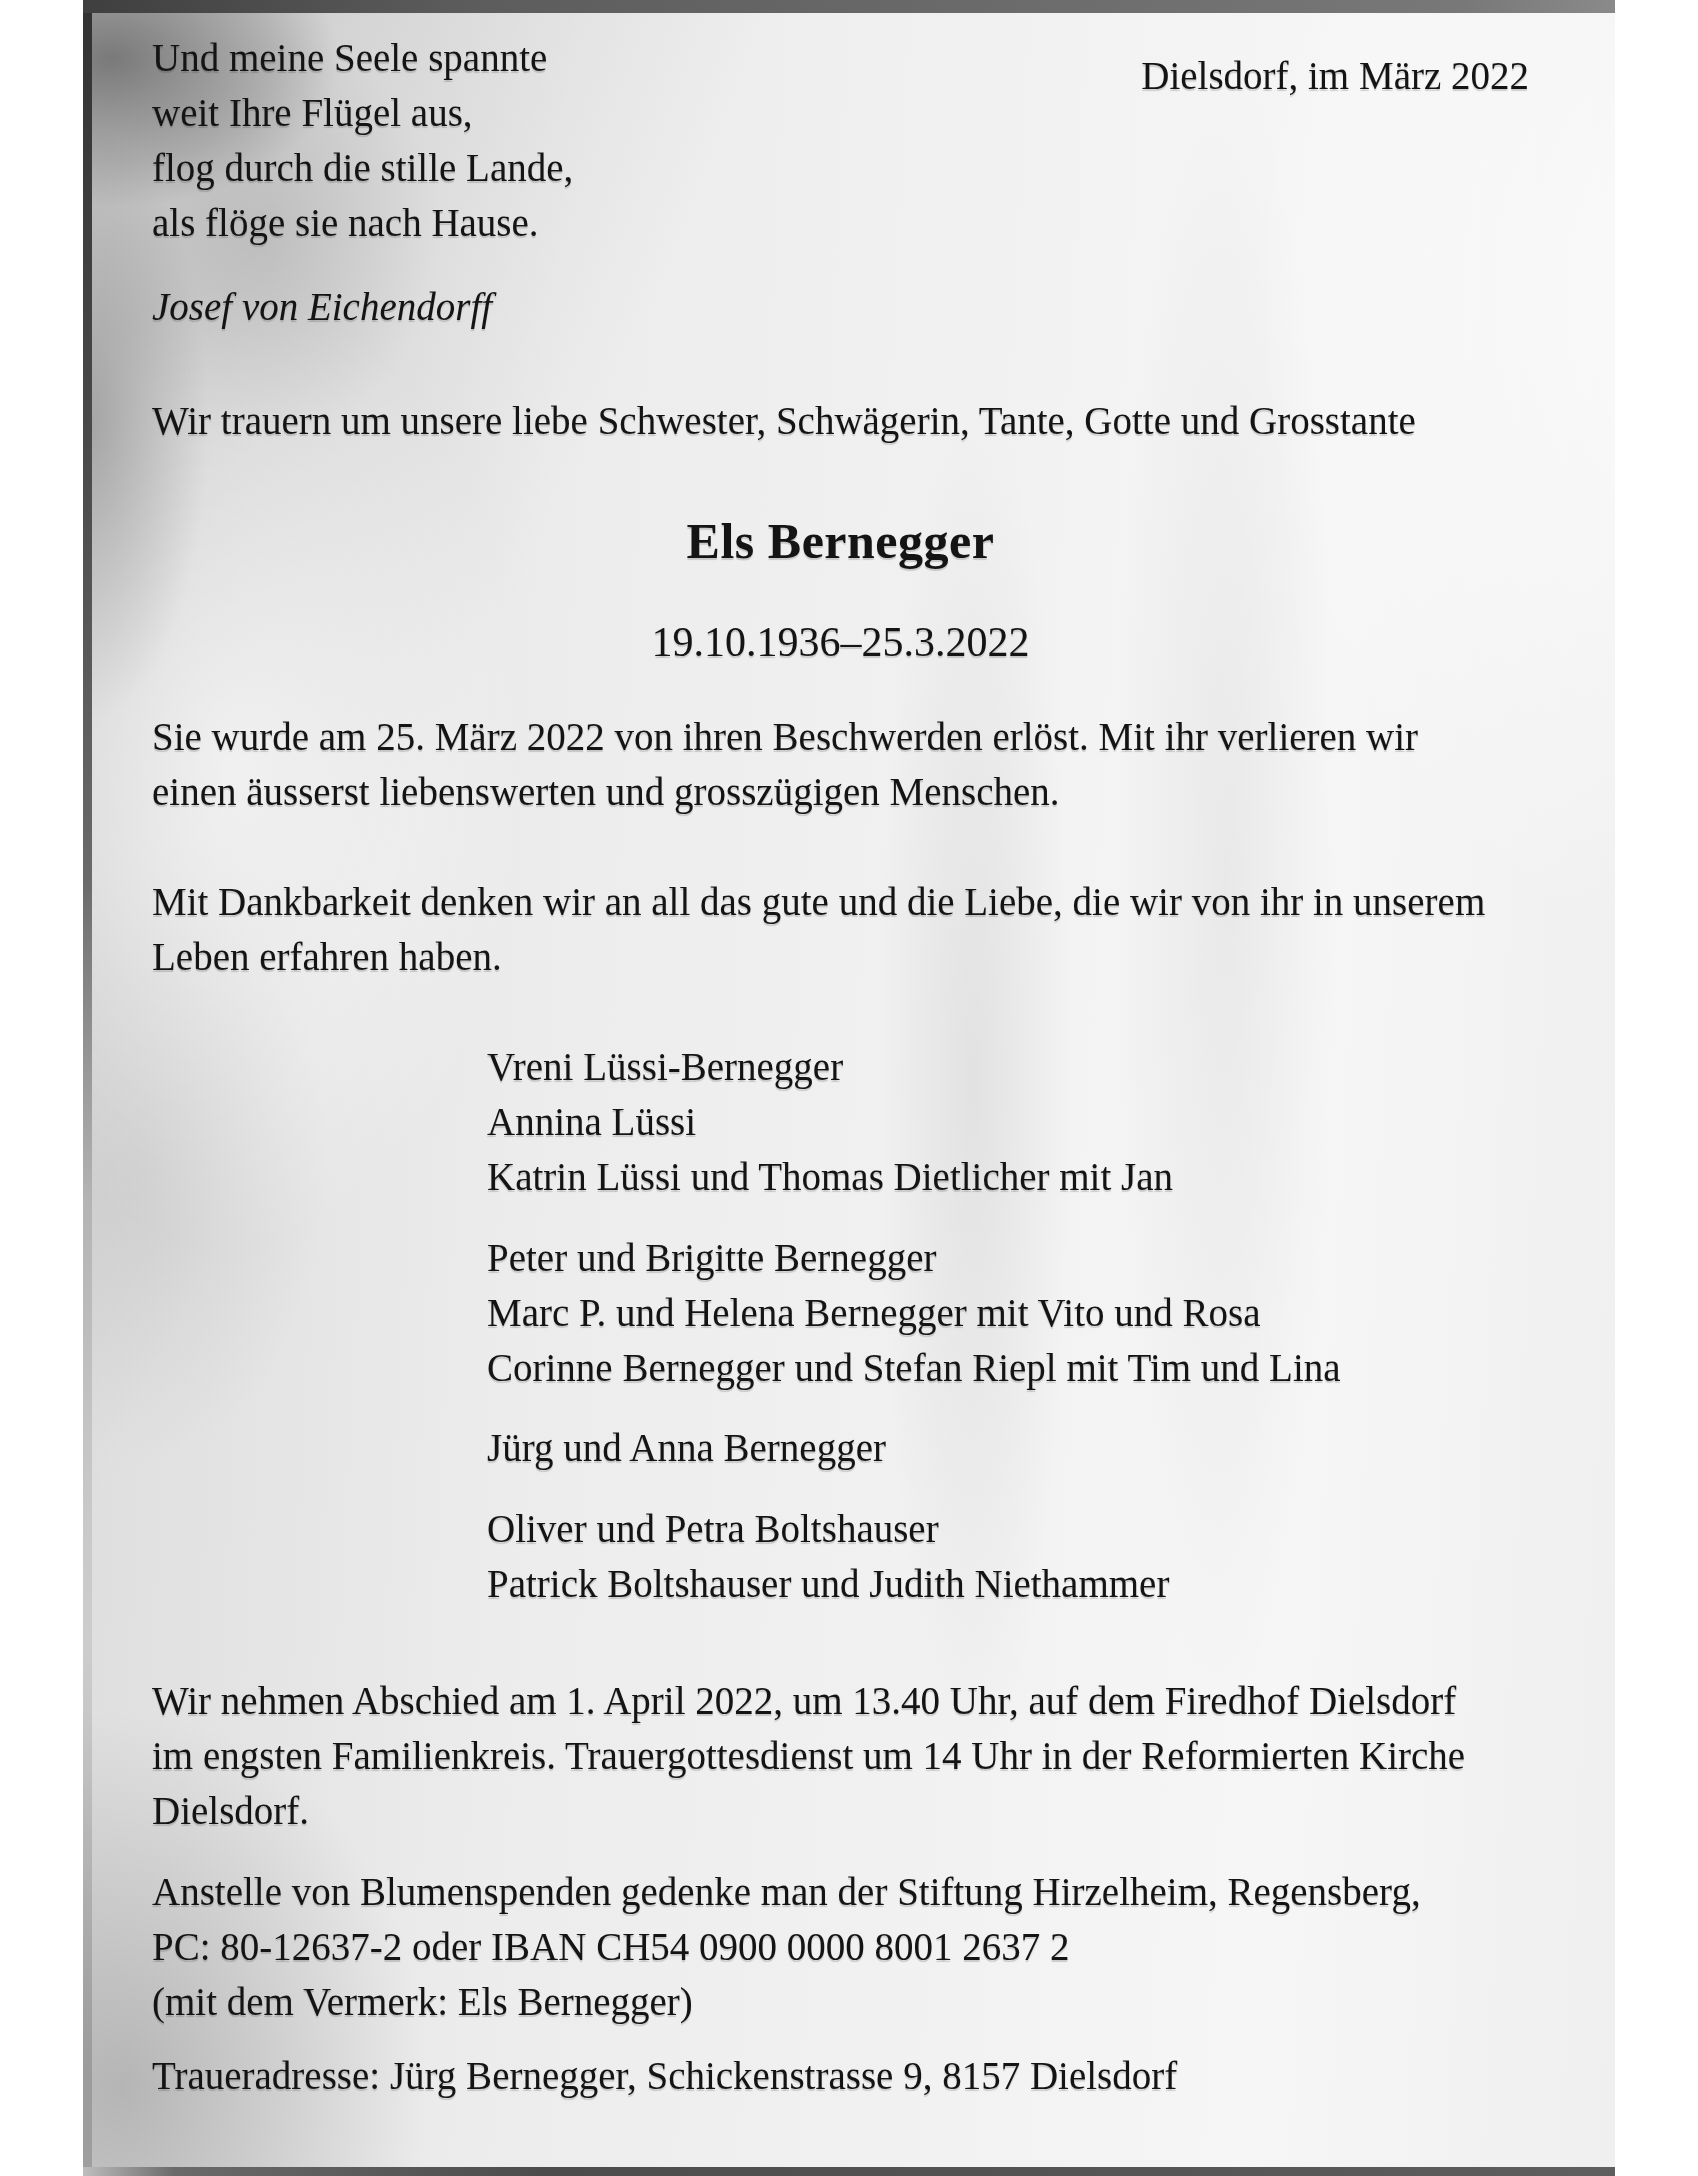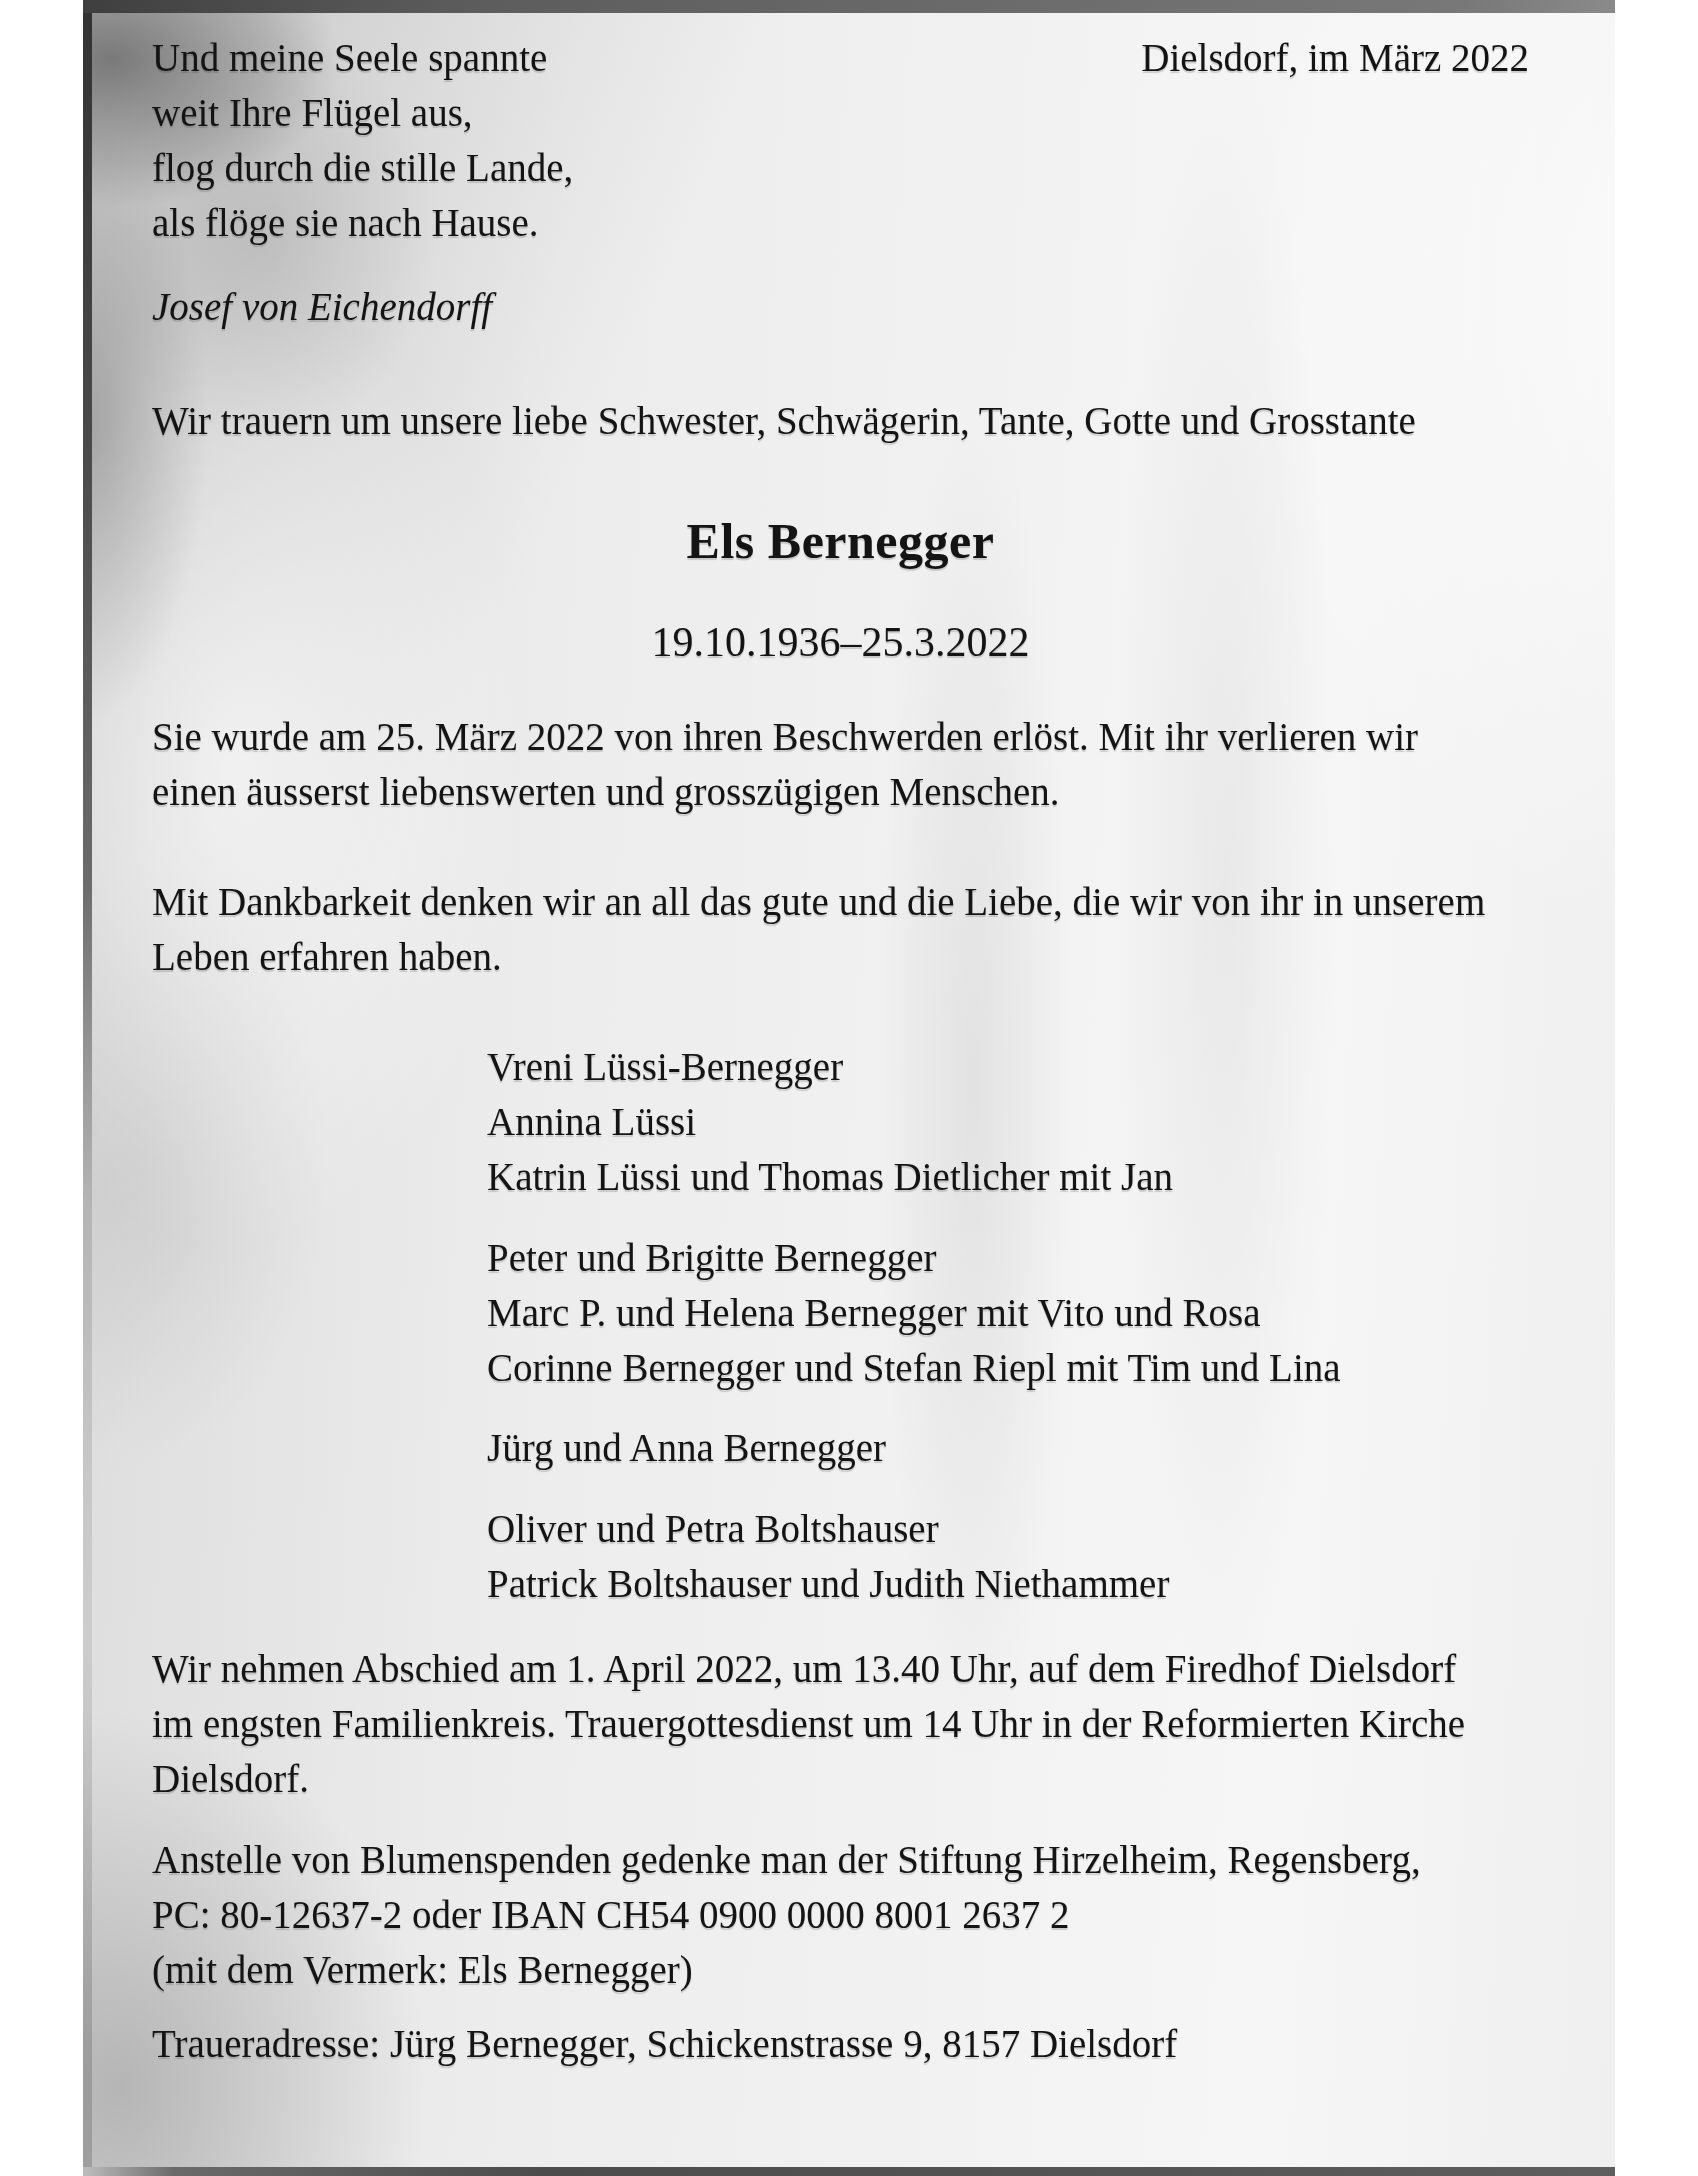--- a/index.html
+++ b/index.html
@@ -32,36 +32,36 @@
   .strip.left{top:12.8px;left:0;width:8.9px;height:2163px;
     background:linear-gradient(180deg,#333 0%,#4a4a4a 20%,#6a6a6a 40%,rgba(130,130,130,.35) 55%,rgba(150,150,150,.25) 75%,rgba(120,120,120,.45) 95%);}
   .content{
     position:relative;z-index:2;
     padding:29.6px 86px 0 69px;
     font-size:39px;line-height:55px;
     text-shadow:0 2px 1px rgba(20,20,20,.18);
   }
   .line{white-space:nowrap;}
   .header-row{display:flex;justify-content:space-between;align-items:flex-start;}
-  .dateline{white-space:nowrap;}
+  .dateline{white-space:nowrap;margin-top:18px;}
   .poem-author{margin-top:29.6px;font-style:italic;}
   .intro{margin-top:59px;white-space:nowrap;}
   .name{
     margin:54px 0 0 0;padding:0;
     text-align:center;
     font-size:50px;line-height:79px;font-weight:bold;
     letter-spacing:0.5px;
   }
   .life-dates{margin-top:34px;text-align:center;font-size:42px;}
   .para{margin-top:39px;}
   .para.second{margin-top:55px;}
   .mourners{margin-left:335px;margin-top:55px;}
   .mourners .group{margin-top:25.6px;}
   .mourners .group:first-child{margin-top:16px;}
-  .funeral{margin-top:30px;}
+  .funeral{margin-top:62px;}
   .donation{margin-top:25.6px;}
   .address{margin-top:19.7px;white-space:nowrap;}
 </style>
 </head>
 <body>
 
 <div class="page">
   <div class="strip top"></div>
   <div class="strip left"></div>
   <div class="strip bottom"></div>

